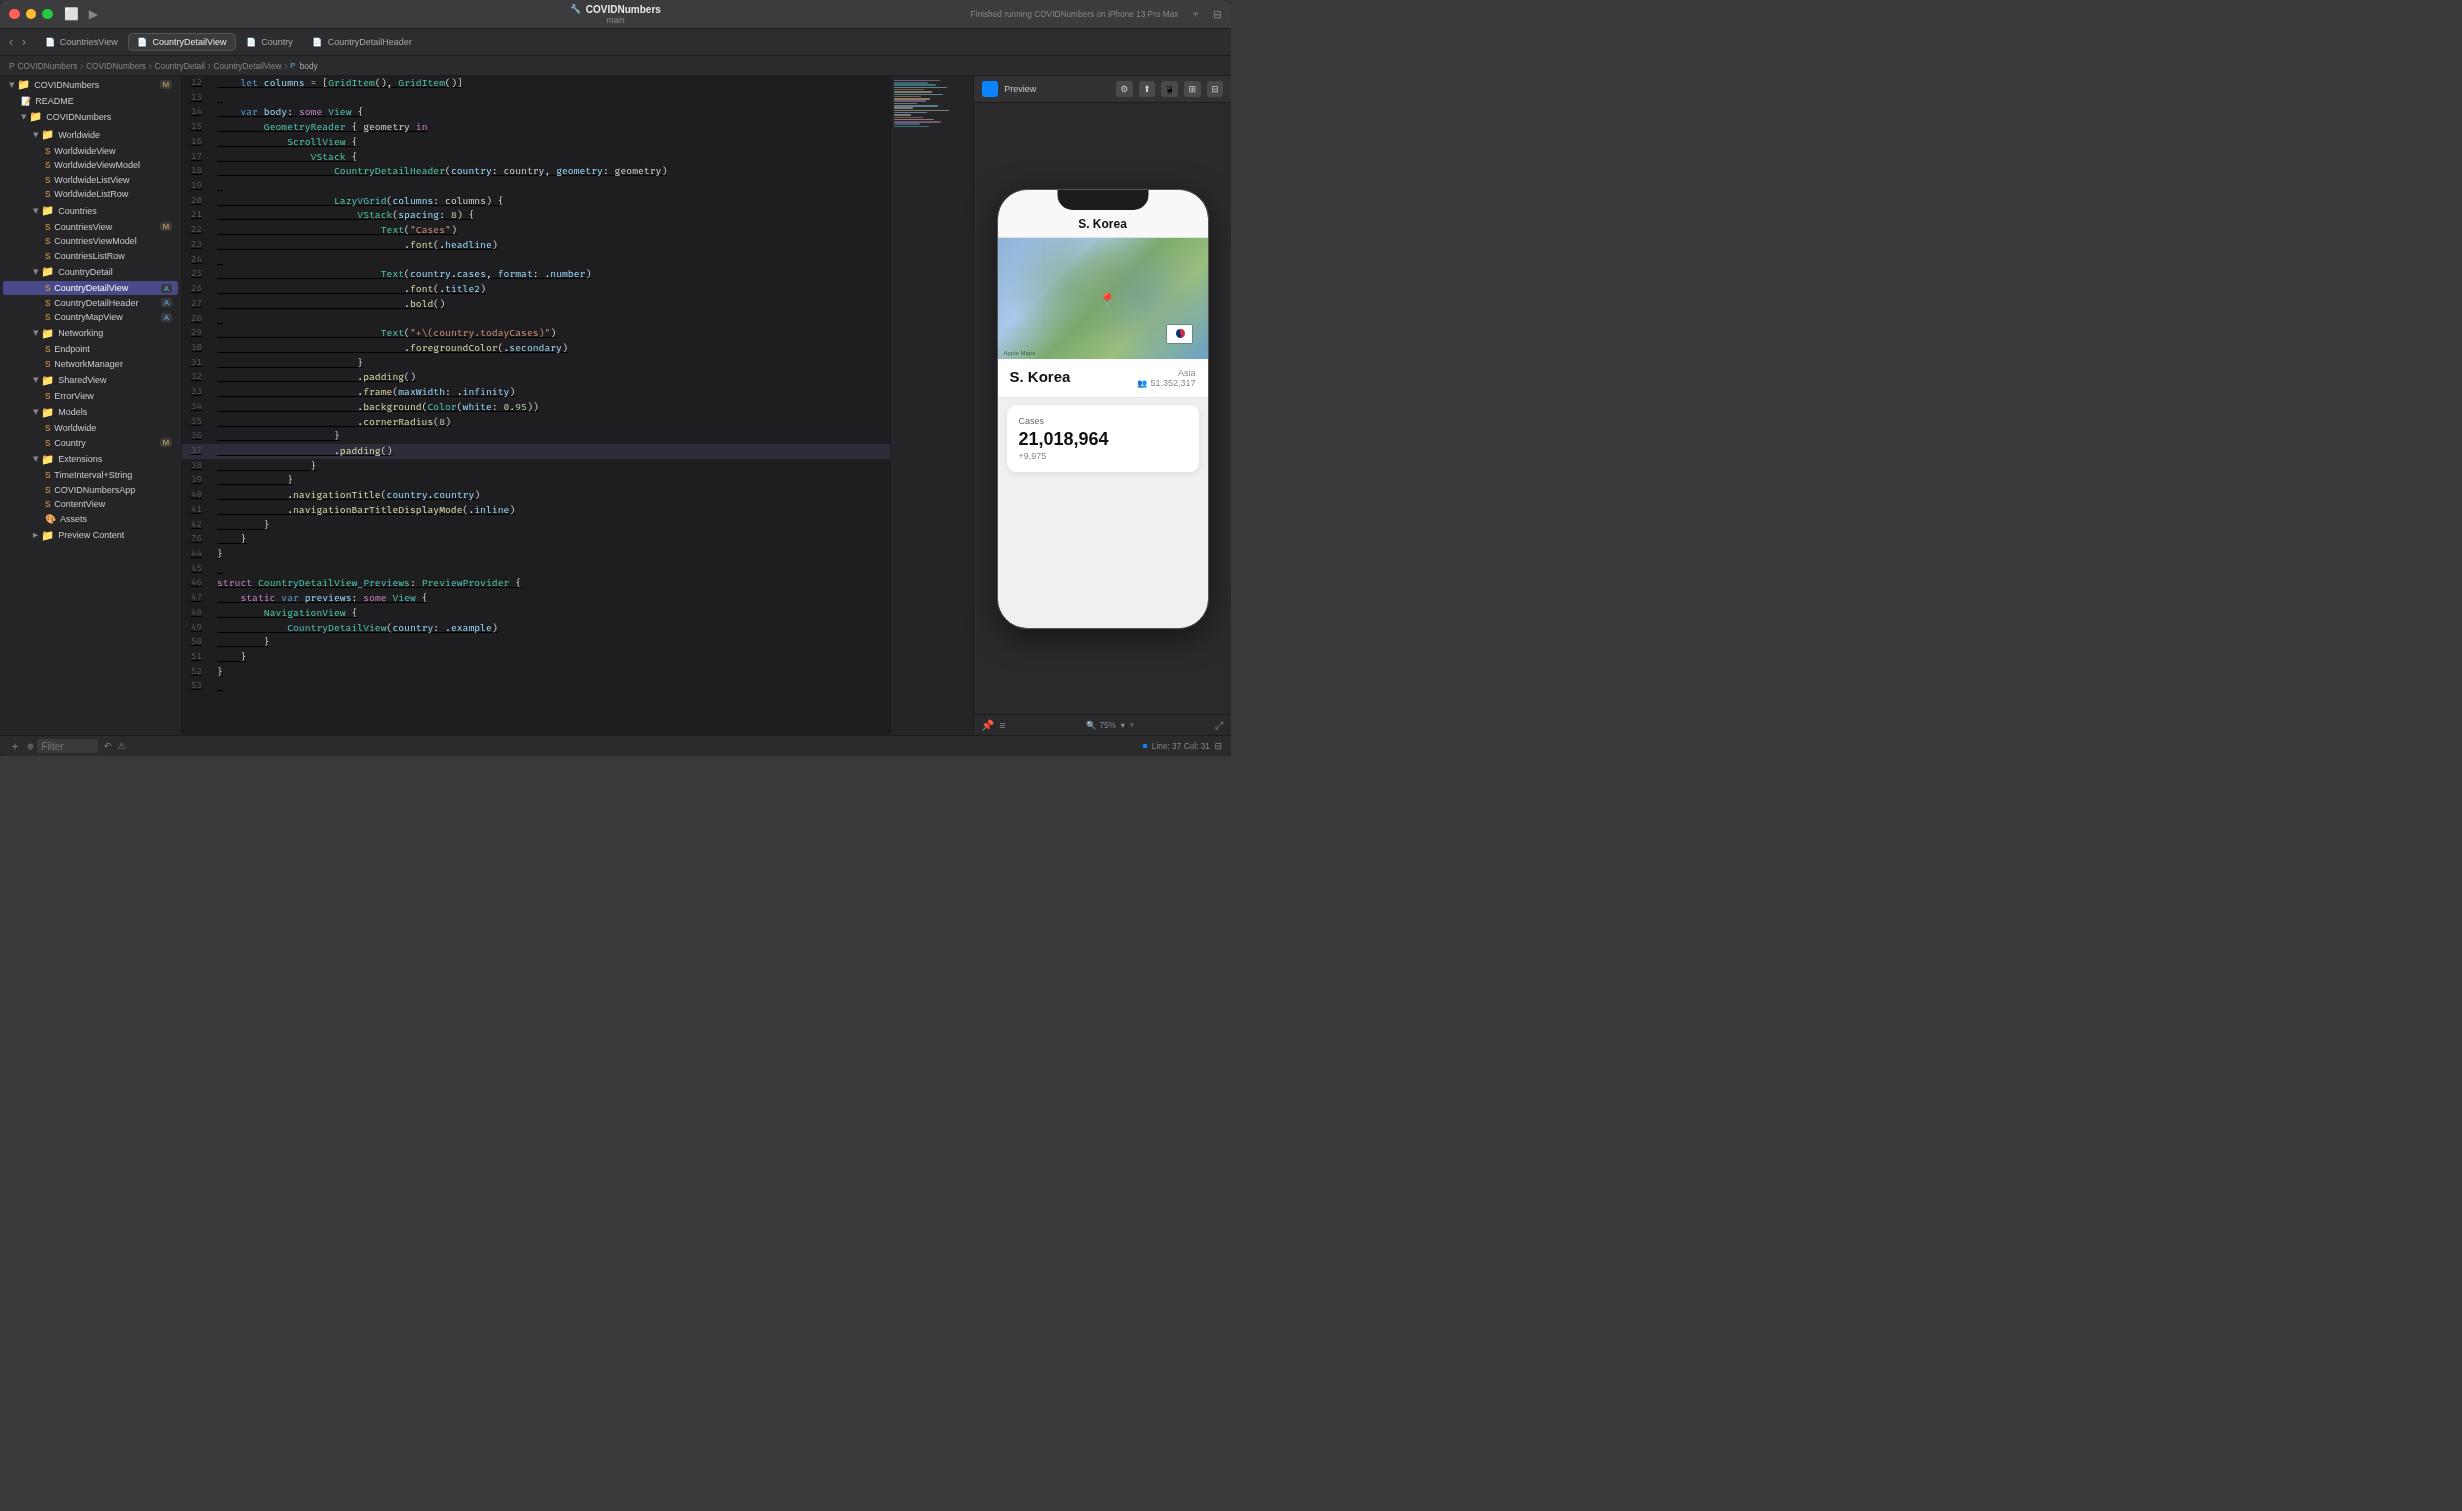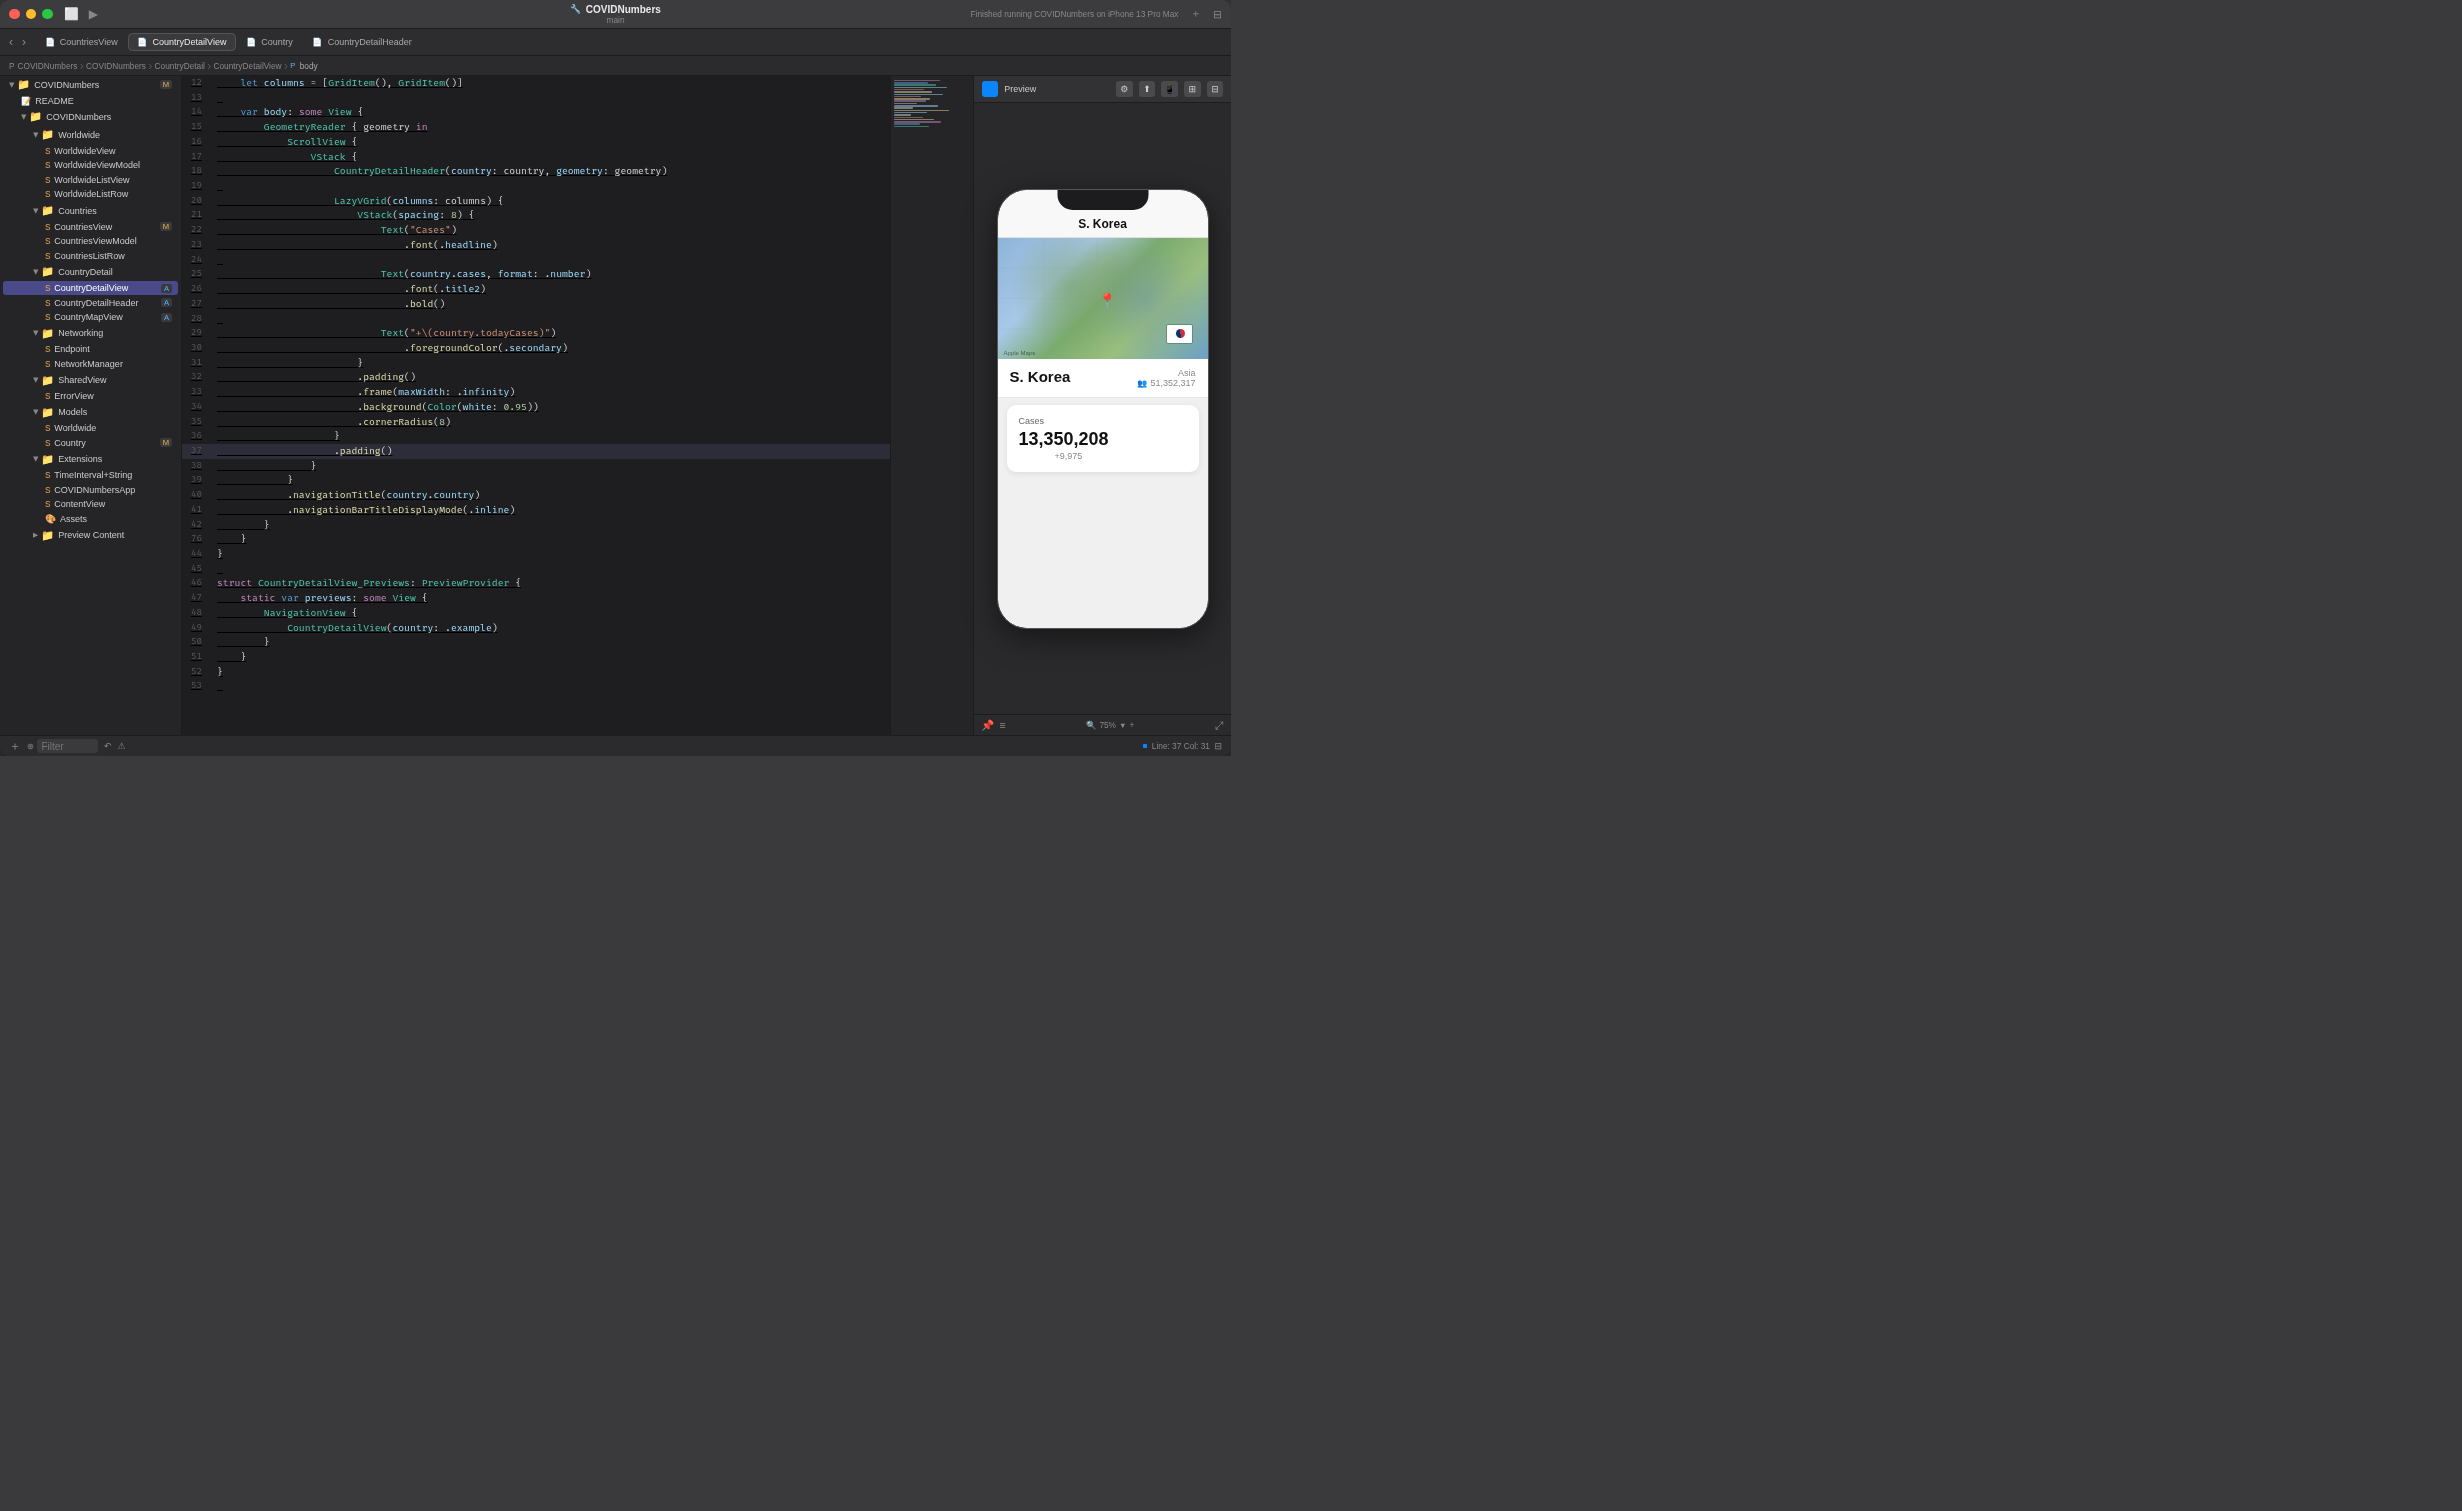--- a/index.html
+++ b/index.html
@@ -402,21 +402,20 @@
     }
     .cases-number {
       font-size: 18px;
       font-weight: 700;
       color: #111;
     }
     .cases-today {
       font-size: 9px;
       color: #888;
       margin-top: 1.5px;
-      margin-left: 36px;
     }
     .status-text {
       font-size: 8.3px;
       color: #888;
     }
     
     .bottom-bar {
       height: 21px;
       background: #2b2b2d;
       display: flex;
@@ -951,21 +950,21 @@
                     <div class="country-population">
                       <span style="font-size:8.3px;color:#aaa;">👥 </span>
                       <span>51,352,317</span>
                     </div>
                   </div>
                 </div>
               </div>
 
               <div class="cases-card">
                 <div class="cases-label">Cases</div>
-                <div class="cases-number">13,350,208</div>
+                <div class="cases-number">21,018,964</div>
                 <div class="cases-today">+9,975</div>
               </div>
             </div>
           </div>
         </div>
       </div>
       <div class="preview-bottom-bar">
         <div style="display:flex;gap:4.5px;">
           <span style="color:#888;font-size:10.6px;cursor:pointer;">📌</span>
           <span style="color:#888;font-size:10.6px;cursor:pointer;">≡</span>

